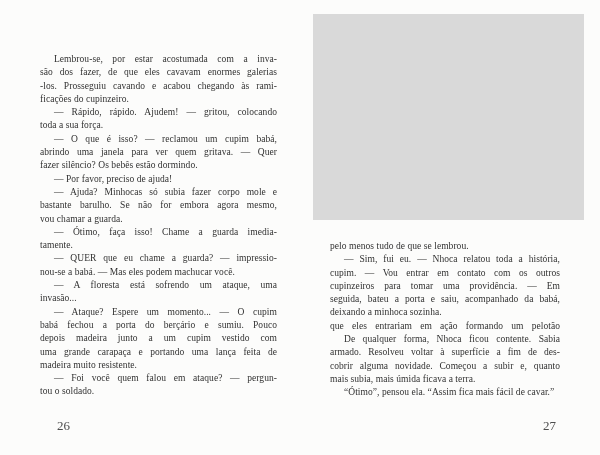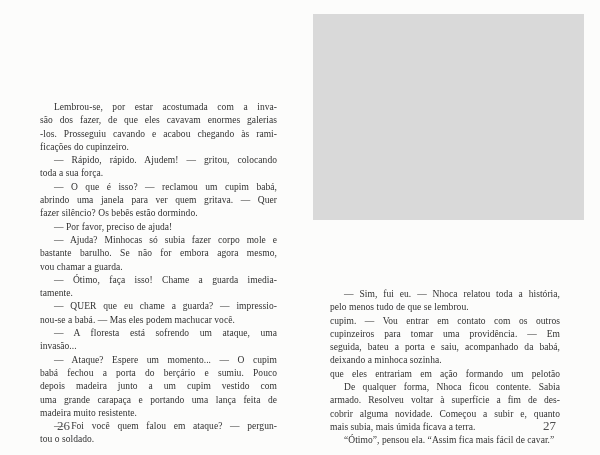--- a/index.html
+++ b/index.html
@@ -1,18 +1,18 @@
 <!DOCTYPE html>
 <html><head>
 <meta charset="utf-8">
 <style>
   html,body{margin:0;padding:0;}
   .spread{position:relative;width:600px;height:455px;background:#fcfcfb;overflow:hidden;
           font-family:"Liberation Serif","DejaVu Serif",serif;color:#313131;}
-  .text-col{position:absolute;margin-top:48px;}
+  .text-col{position:absolute;}
   .text-col .line{font-size:9.5px;line-height:13.3px;height:13.3px;overflow:hidden;
                   text-align:justify;text-align-last:justify;letter-spacing:0.05px;}
   .text-col .line.last{text-align-last:left;}
   .text-col .line.indent{text-indent:14px;}
   #left-col{left:40px;top:53px;width:237px;}
   #right-col{left:330px;top:240px;width:230px;}
   .pagenum{position:absolute;font-size:13px;color:#4c4c4c;}
   #pagenum-left{left:57px;top:418px;}
   #pagenum-right{left:543px;top:418px;}
   .illustration{position:absolute;left:313px;top:0;}
@@ -123,22 +123,22 @@
       <rect x="0" y="14" width="271" height="206" fill="#d9d9d9"></rect>
 
       <use href="#termite" transform="translate(298,28)" opacity="0.3"></use>
       <use href="#termite" transform="translate(456,30) scale(-1,1)" opacity="0.3"></use>
       <use href="#termite" transform="translate(423,32)" opacity="0.3"></use>
       <use href="#termite" transform="translate(496,30)" opacity="0.3"></use>
       <use href="#termite" transform="translate(396.5,-2) scale(1.13)"></use>
     </svg>
 
     <div class="text-col" id="right-col">
+        <div class="line last">pelo menos tudo de que se lembrou.</div>
         <div class="line indent">— Sim, fui eu. — Nhoca relatou toda a história,</div>
-        <div class="line last">pelo menos tudo de que se lembrou.</div>
         <div class="line">cupim. — Vou entrar em contato com os outros</div>
         <div class="line">cupinzeiros para tomar uma providência. — Em</div>
         <div class="line">seguida, bateu a porta e saiu, acompanhado da babá,</div>
         <div class="line last">deixando a minhoca sozinha.</div>
         <div class="line">que eles entrariam em ação formando um pelotão</div>
         <div class="line indent">De qualquer forma, Nhoca ficou contente. Sabia</div>
         <div class="line">armado. Resolveu voltar à superfície a fim de des-</div>
         <div class="line">cobrir alguma novidade. Começou a subir e, quanto</div>
         <div class="line last">mais subia, mais úmida ficava a terra.</div>
         <div class="line indent last">“Ótimo”, pensou ela. “Assim fica mais fácil de cavar.”</div>

